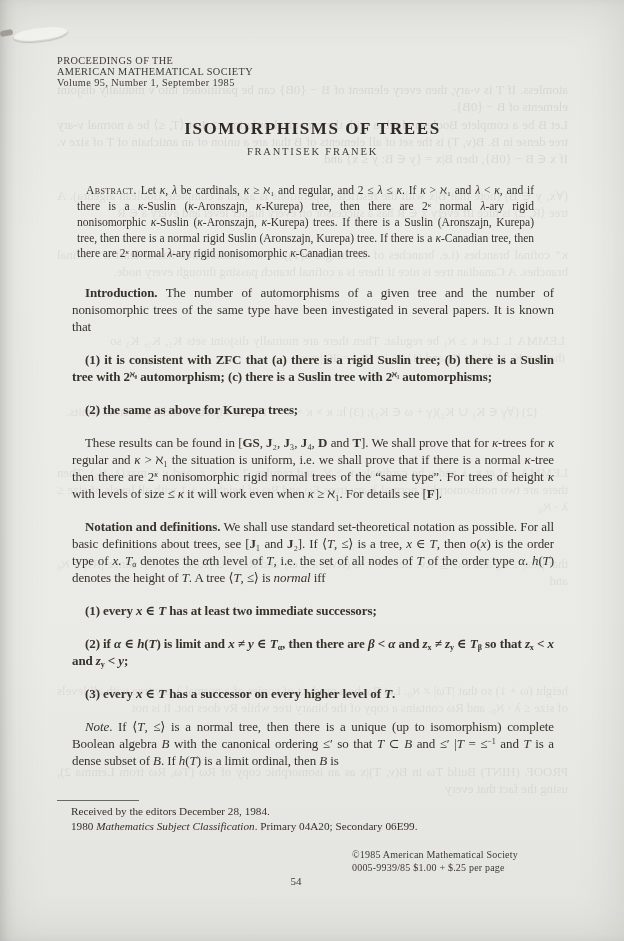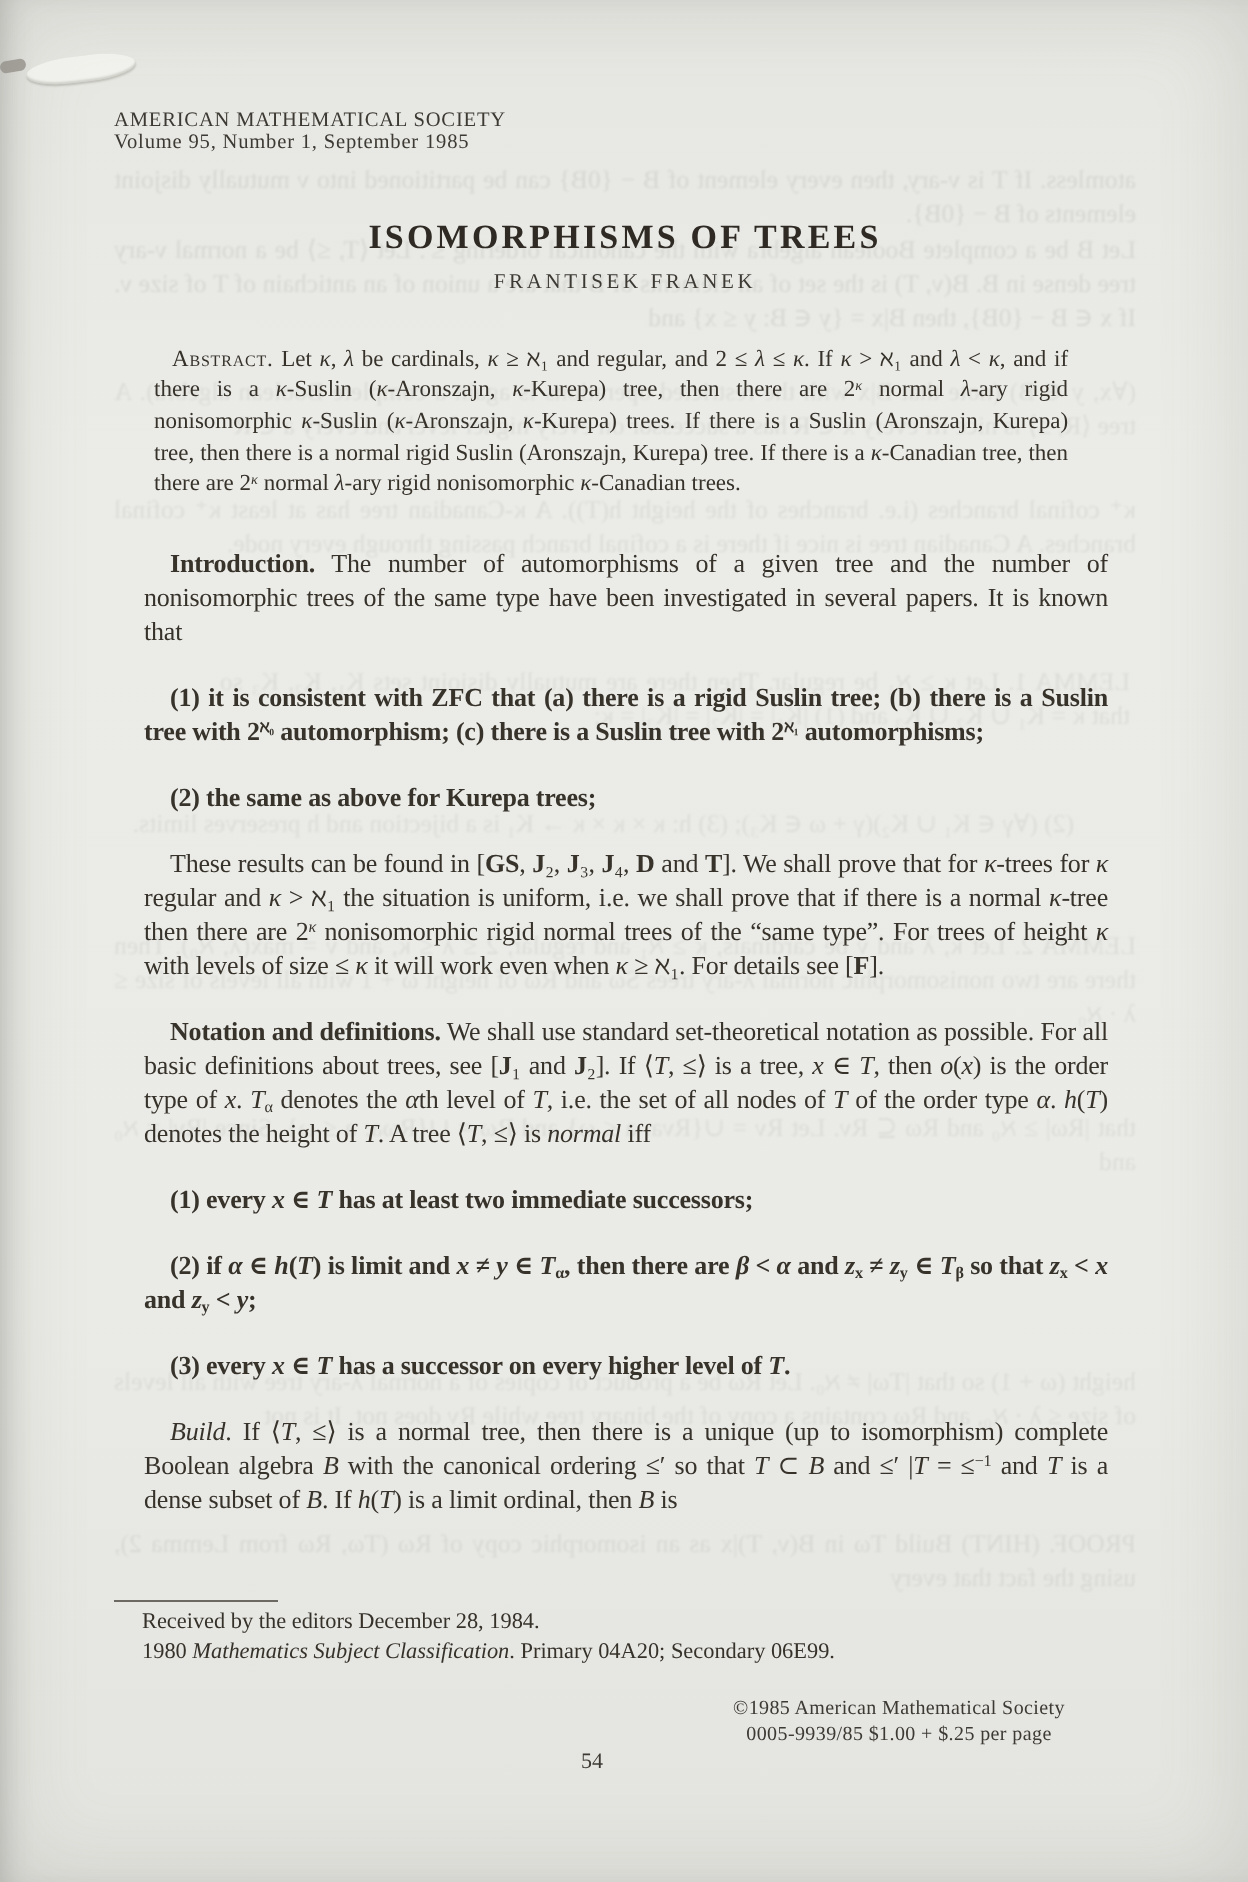--- a/index.html
+++ b/index.html
@@ -19,21 +19,21 @@
   .main p{margin:16px;text-indent:13px;}
   .main p.item{margin-top:1.5px;font-weight:bold;}
   .main p.sect{margin-top:9px;}
   .rh{font-weight:700;}
   sup{font-size:0.62em;vertical-align:baseline;position:relative;top:-0.45em;line-height:0;}
   sub{font-size:0.62em;vertical-align:baseline;position:relative;top:0.25em;line-height:0;}
   .footnote-rule{position:absolute;top:800px;left:57px;width:82px;height:1.2px;background:#55524a;opacity:.85;}
   .footnote{position:absolute;left:71px;font-size:11.2px;color:#36322a;}
   .fn-received{top:805px;}
   .fn-msc{top:820px;}
-  .copyright{position:absolute;top:849px;left:352px;width:195px;text-align:center;font-size:10px;line-height:12.5px;letter-spacing:0.2px;color:#3d3a33;}
+  .copyright{position:absolute;top:849px;left:352px;width:195px;text-align:left;font-size:10px;line-height:12.5px;letter-spacing:0.2px;color:#3d3a33;}
   .pageno{position:absolute;top:875px;left:0;width:592px;text-align:center;font-size:11px;color:#3d3a33;}
   
   .ghost{position:absolute;transform:scaleX(-1);color:#5f635f;opacity:0.13;font-size:12.8px;line-height:17px;text-align:justify;filter:blur(0.45px);pointer-events:none;}
   .g0{top:82px;left:57px;width:511px;}
   .g1{top:117px;left:57px;width:511px;}
   .g2{top:188px;left:57px;width:511px;opacity:0.10;}
   .g3{top:247px;left:57px;width:511px;opacity:0.11;}
   .g4{top:333px;left:110px;width:455px;opacity:0.10;}
   .g5{top:404px;left:57px;width:480px;opacity:0.10;}
   .g6{top:465px;left:57px;width:511px;opacity:0.10;}
@@ -60,20 +60,21 @@
     <div class="ghost g7">that |Rω| ≥ ℵ₀ and Rω ⊆ Rν. Let Rν = ∪{Rνa: a ≤ ω} and Rω = ∪{Rωa: a ≤ ω}. Since |Rν| = ℵ₀ and</div>
     <div class="ghost g8">height (ω + 1) so that |Tω| ≠ ℵ₀. Let Rω be a product of copies of a normal λ-ary tree with all levels of size ≤ λ · ℵ₀, and Rω contains a copy of the binary tree while Rν does not. It is not</div>
     <div class="ghost g9">PROOF. (HINT) Build Tω in B(ν, T)|x as an isomorphic copy of Rω (Tω, Rω from Lemma 2), using the fact that every</div>
   </div>
 
   <div class="artifact-dash"></div>
   <div class="artifact-scratch"></div>
 
   <div class="content">
     <div class="journal-header">
+      <div>PROCEEDINGS OF THE</div>
       <div>AMERICAN MATHEMATICAL SOCIETY</div>
       <div>Volume 95, Number 1, September 1985</div>
     </div>
 
     <h1 class="title">ISOMORPHISMS OF TREES</h1>
     <div class="author">FRANTISEK FRANEK</div>
 
     <div class="abstract">
       <span class="abs-label">Abstract.</span>
       <span>Let <i>κ</i>, <i>λ</i> be cardinals, <i>κ</i> ≥ ℵ₁ and regular, and 2 ≤ <i>λ</i> ≤ <i>κ</i>. If <i>κ</i> &gt; ℵ₁ and <i>λ</i> &lt; <i>κ</i>, and if there is a <i>κ</i>-Suslin (<i>κ</i>-Aronszajn, <i>κ</i>-Kurepa) tree, then there are 2<sup><i>κ</i></sup> normal <i>λ</i>-ary rigid nonisomorphic <i>κ</i>-Suslin (<i>κ</i>-Aronszajn, <i>κ</i>-Kurepa) trees. If there is a Suslin (Aronszajn, Kurepa) tree, then there is a normal rigid Suslin (Aronszajn, Kurepa) tree. If there is a <i>κ</i>-Canadian tree, then there are 2<sup><i>κ</i></sup> normal <i>λ</i>-ary rigid nonisomorphic <i>κ</i>-Canadian trees.</span>
@@ -82,21 +83,21 @@
     <div class="main">
       <p class="sect"><span class="rh">Introduction.</span> <span>The number of automorphisms of a given tree and the number of nonisomorphic trees of the same type have been investigated in several papers. It is known that</span></p>
       <p class="item">(1) it is consistent with ZFC that (a) there is a rigid Suslin tree; (b) there is a Suslin tree with 2<sup>ℵ₀</sup> automorphism; (c) there is a Suslin tree with 2<sup>ℵ₁</sup> automorphisms;</p>
       <p class="item">(2) the same as above for Kurepa trees;</p>
       <p>These results can be found in [<b>GS</b>, <b>J</b>₂, <b>J</b>₃, <b>J</b>₄, <b>D</b> and <b>T</b>]. We shall prove that for <i>κ</i>-trees for <i>κ</i> regular and <i>κ</i> &gt; ℵ₁ the situation is uniform, i.e. we shall prove that if there is a normal <i>κ</i>-tree then there are 2<sup><i>κ</i></sup> nonisomorphic rigid normal trees of the “same type”. For trees of height <i>κ</i> with levels of size ≤ <i>κ</i> it will work even when <i>κ</i> ≥ ℵ₁. For details see [<b>F</b>].</p>
 
       <p class="sect"><span class="rh">Notation and definitions.</span> <span>We shall use standard set-theoretical notation as possible. For all basic definitions about trees, see [<b>J</b>₁ and <b>J</b>₂]. If ⟨<i>T</i>, ≤⟩ is a tree, <i>x</i> ∈ <i>T</i>, then <i>o</i>(<i>x</i>) is the order type of <i>x</i>. <i>T</i><sub>α</sub> denotes the <i>α</i>th level of <i>T</i>, i.e. the set of all nodes of <i>T</i> of the order type <i>α</i>. <i>h</i>(<i>T</i>) denotes the height of <i>T</i>. A tree ⟨<i>T</i>, ≤⟩ is <i>normal</i> iff</span></p>
       <p class="item">(1) every <i>x</i> ∈ <i>T</i> has at least two immediate successors;</p>
       <p class="item">(2) if <i>α</i> ∈ <i>h</i>(<i>T</i>) is limit and <i>x</i> ≠ <i>y</i> ∈ <i>T</i><sub>α</sub>, then there are <i>β</i> &lt; <i>α</i> and <i>z</i><sub>x</sub> ≠ <i>z</i><sub>y</sub> ∈ <i>T</i><sub>β</sub> so that <i>z</i><sub>x</sub> &lt; <i>x</i> and <i>z</i><sub>y</sub> &lt; <i>y</i>;</p>
       <p class="item">(3) every <i>x</i> ∈ <i>T</i> has a successor on every higher level of <i>T</i>.</p>
-      <p><i>Build</i>. If ⟨<i>T</i>, ≤⟩ is a normal tree, then there is a unique (up to isomorphism) complete Boolean algebra <i>B</i> with the canonical ordering ≤′ so that <i>T</i> ⊂ <i>B</i> and ≤′ |<i>T</i> = ≤<sup>−1</sup> and <i>T</i> is a dense subset of <i>B</i>. If <i>h</i>(<i>T</i>) is a limit ordinal, then <i>B</i> is</p>
+      <p><i>Note</i>. If ⟨<i>T</i>, ≤⟩ is a normal tree, then there is a unique (up to isomorphism) complete Boolean algebra <i>B</i> with the canonical ordering ≤′ so that <i>T</i> ⊂ <i>B</i> and ≤′ |<i>T</i> = ≤<sup>−1</sup> and <i>T</i> is a dense subset of <i>B</i>. If <i>h</i>(<i>T</i>) is a limit ordinal, then <i>B</i> is</p>
     </div>
   </div>
 
   <div class="footnote-rule"></div>
   <div class="footnote fn-received">Received by the editors December 28, 1984.</div>
   <div class="footnote fn-msc">1980 <i>Mathematics Subject Classification</i>. Primary 04A20; Secondary 06E99.</div>
 
   <div class="copyright">
     <div>©1985 American Mathematical Society</div>
     <div>0005-9939/85 $1.00 + $.25 per page</div>

